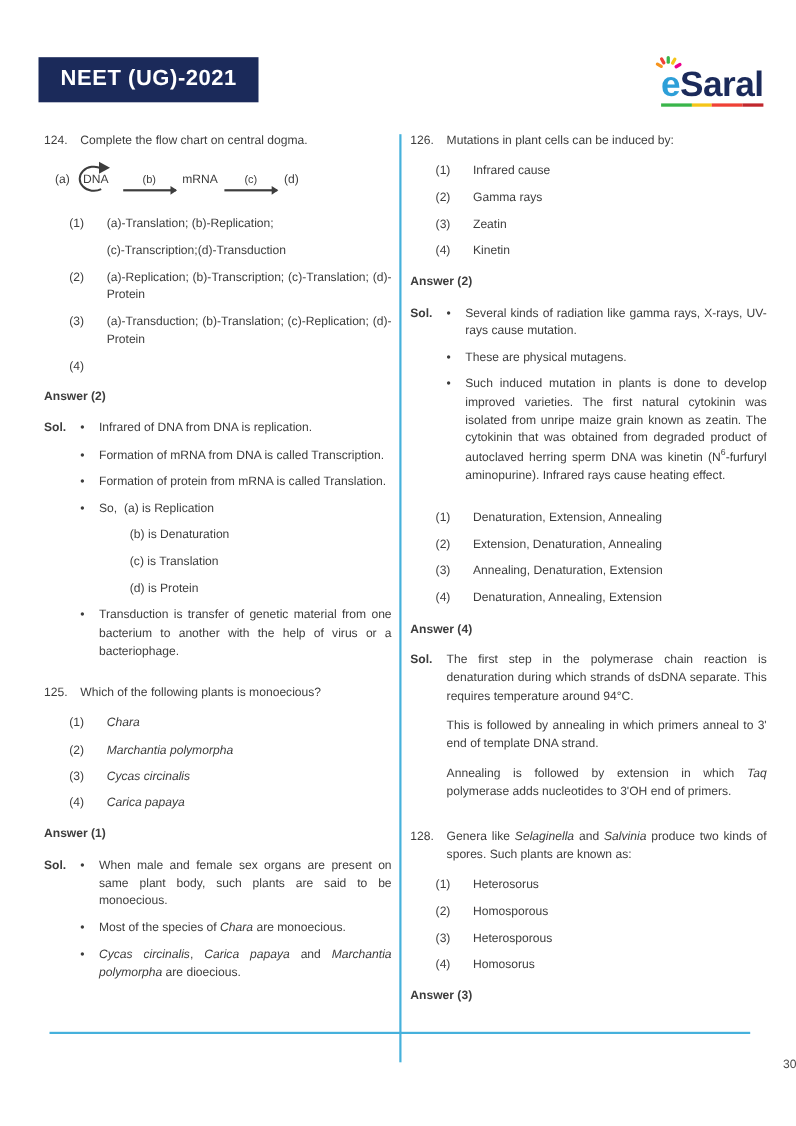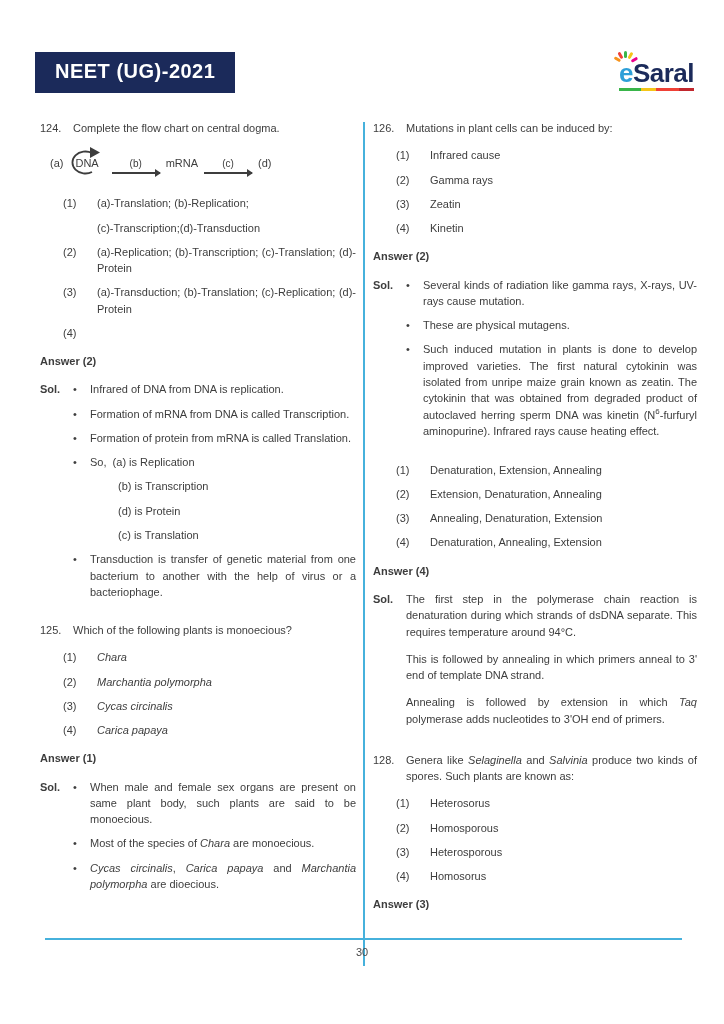--- a/index.html
+++ b/index.html
@@ -5,21 +5,21 @@
   html,body{margin:0;padding:0;background:#ffffff;}
   .page{
     width:724px;height:1024px;position:relative;background:#ffffff;
     font-family:"Liberation Sans","DejaVu Sans",sans-serif;
     font-size:11px;line-height:1.48;color:#3d3d3d;overflow:hidden;
   }
   
   .header{display:flex;justify-content:space-between;align-items:flex-start;padding:52px 30px 0 35px;height:56px;}
   .exam-badge{background:#1b2a5a;color:#ffffff;font-weight:bold;font-size:20px;letter-spacing:.5px;padding:5px 20px 6px 20px;}
   .logo{position:relative;padding-top:8px;}
-  .logo-text{font-size:26px;font-weight:bold;line-height:1;letter-spacing:-.5px;}
+  .logo-text{font-size:32px;font-weight:bold;line-height:1;letter-spacing:-.5px;}
   .logo-e{color:#2d9fd8;}
   .logo-saral{color:#1b2a5a;}
   .logo-underline{display:flex;height:3px;margin-top:2px;}
   .logo-underline span{height:3px;}
   .lu1{flex:3;background:#39b54a;}
   .lu2{flex:2;background:#f5c518;}
   .lu3{flex:3;background:#ef4136;}
   .lu4{flex:2;background:#c1272d;}
   .logo-rays{position:absolute;left:-6px;top:-4px;width:26px;height:16px;}
   .logo-rays span{position:absolute;width:2.6px;height:7px;border-radius:2px;}
@@ -60,21 +60,21 @@
   .dna-wrap{position:relative;padding:1px 4px 1px 7px;margin-right:3px;}
   .dna-svg{position:absolute;left:-8px;top:-8px;width:44px;height:32px;}
   .harrow{display:inline-flex;flex-direction:column;align-items:center;margin:0 6px;position:relative;top:3px;}
   .harrow-label{font-size:10px;line-height:1;margin-bottom:3px;}
   .shaft{display:block;width:48px;height:1.6px;background:#3d3d3d;position:relative;}
   .shaft::after{content:"";position:absolute;right:-1px;top:-3.2px;width:0;height:0;
     border-left:6px solid #3d3d3d;border-top:4px solid transparent;border-bottom:4px solid transparent;}
   
   .footer{position:absolute;left:0;right:0;top:938px;}
   .footer-rule{height:2px;background:#46b1dc;margin:0 42px 0 45px;}
-  .page-num{text-align:center;color:#4a4a4a;margin-top:4px;font-size:11px;}
+  .page-num{text-align:right;color:#4a4a4a;margin-top:20px;font-size:11px;}
 </style>
 </head>
 <body>
 
 <div class="page">
 
   <div class="header">
     <div class="exam-badge">NEET (UG)-2021</div>
     <div class="logo">
       <span class="logo-rays">
@@ -161,23 +161,23 @@
             </div>
             <div class="bullet">
               <span class="bullet-dot">•</span>
               <div class="bullet-text"><span>Formation of protein from mRNA is called Translation.</span></div>
             </div>
             <div class="bullet">
               <span class="bullet-dot">•</span>
               <div class="bullet-text">
                 <div><span>So,&nbsp; (a) is Replication</span></div>
                 <div class="sub-lines">
-                  <div class="sub-line">(b) is Transcription</div>
+                  <div class="sub-line">(b) is Denaturation</div>
+                  <div class="sub-line">(c) is Translation</div>
                   <div class="sub-line">(d) is Protein</div>
-                  <div class="sub-line">(c) is Translation</div>
                 </div>
               </div>
             </div>
             <div class="bullet">
               <span class="bullet-dot">•</span>
               <div class="bullet-text"><span>Transduction is transfer of genetic material from one bacterium to another with the help of virus or a bacteriophage.</span></div>
             </div>
           </div>
         </div>
       </section>

